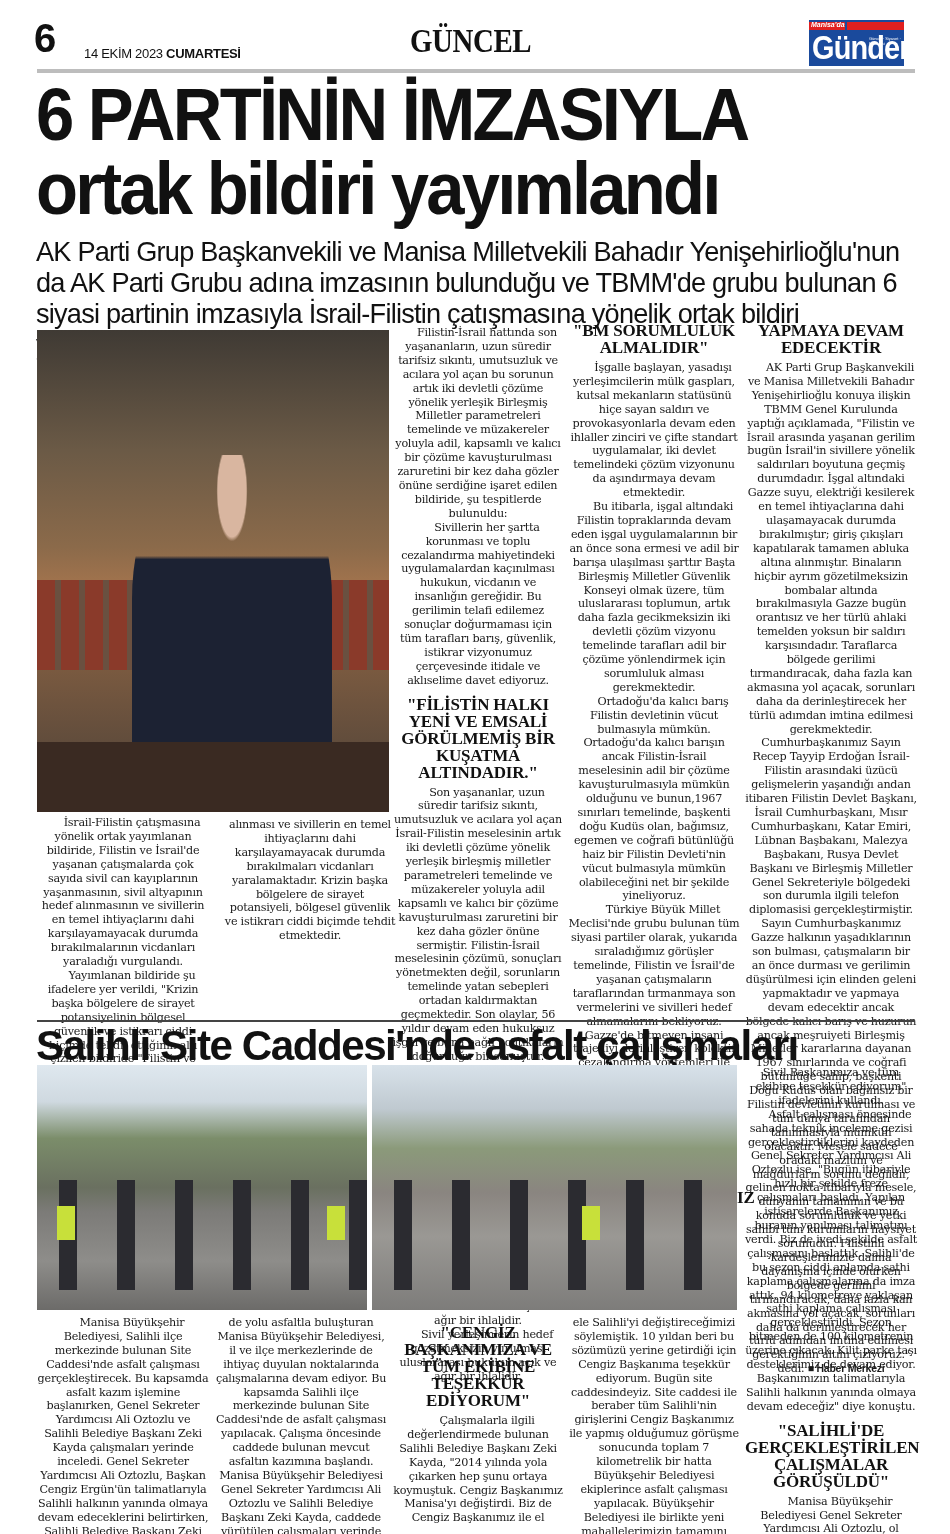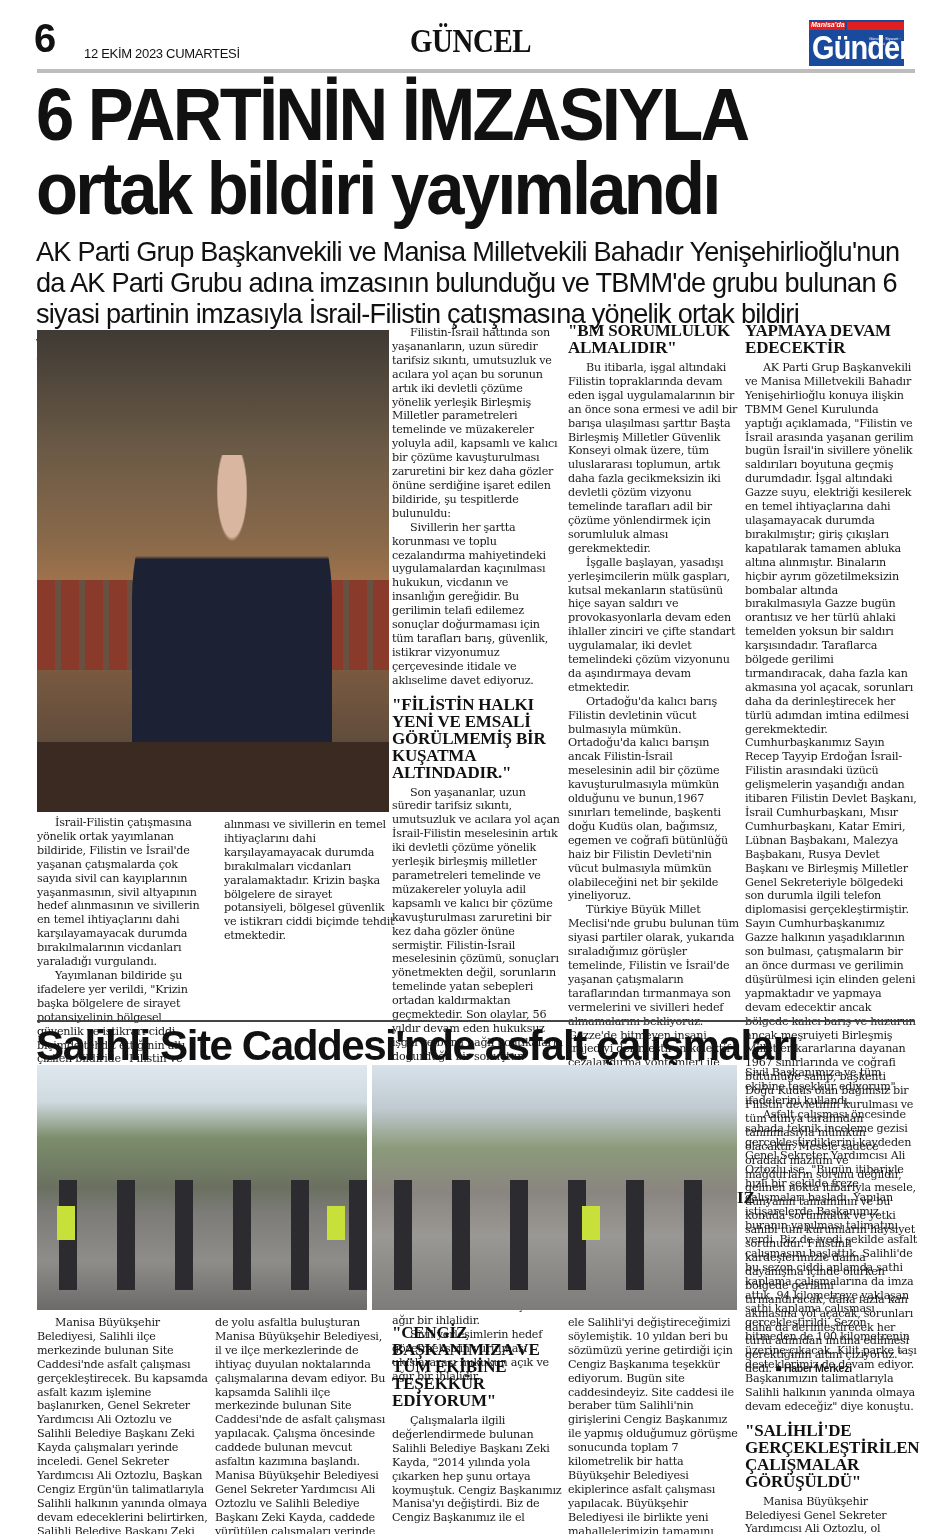--- a/index.html
+++ b/index.html
@@ -2,21 +2,21 @@
 <html><head>
 <meta charset="utf-8">
 <style>
   *{box-sizing:border-box;margin:0;padding:0}
   html,body{width:950px;height:1534px;background:#fff;overflow:hidden}
   body{position:relative;font-family:"DejaVu Serif",serif;color:#111}
   .abs{position:absolute}
   
   .page-no{left:34px;top:18px;font:bold 40px "Liberation Sans",sans-serif;line-height:40px}
   .date{left:84px;top:46px;font:13px "Liberation Sans",sans-serif;letter-spacing:-0.3px}
-  .date b{font-weight:normal}
+  .date b{font-weight:bold}
   .section{left:410px;top:22px;font:bold 34px "Liberation Serif",serif;letter-spacing:-0.5px;transform:scaleX(0.85);transform-origin:left}
   .logo{left:809px;top:20px;width:95px;height:46px;background:#1a4a9c;overflow:hidden}
   .logo .red1{position:absolute;left:0;top:2px;width:36px;height:8px;background:#e02020}
   .logo .red2{position:absolute;left:38px;top:2px;width:57px;height:8px;background:#e02020}
   .logo .small{position:absolute;left:2px;top:1px;font:italic bold 7px "Liberation Sans",sans-serif;color:#fff}
   .logo .name{position:absolute;left:3px;top:8px;font:bold 34px "Liberation Sans",sans-serif;color:#fff;letter-spacing:-1px;transform:scaleX(0.85);transform-origin:left}
   .logo .tag{position:absolute;left:60px;top:16px;font:4px "Liberation Sans",sans-serif;color:#fff}
   .rule{left:37px;top:69px;width:878px;height:4px;background:#bdbdbd}
   
   .h1{left:36px;top:78px;width:890px;font:900 74px "Liberation Sans",sans-serif;line-height:74px;letter-spacing:-3px;transform:scaleX(0.93);transform-origin:left}
@@ -25,33 +25,33 @@
   .photo{overflow:hidden}
   .p1{left:37px;top:330px;width:352px;height:482px;background:linear-gradient(180deg,#3f3a34 0%,#6b5a46 25%,#8b6a4a 45%,#a8764e 55%,#7a5a40 70%,#4a4038 100%)}
   .p1 .man{position:absolute;left:95px;top:125px;width:200px;height:360px;background:radial-gradient(ellipse at 50% 10%,#d9b6a0 0,#d9b6a0 10%,transparent 11%),linear-gradient(180deg,transparent 0,transparent 28%,#1c2233 29%,#1c2233 100%);border-radius:40% 40% 0 0}
   .p1 .desk{position:absolute;left:0;bottom:0;width:100%;height:70px;background:#3a2a22}
   .p1 .seats{position:absolute;left:0;top:250px;width:100%;height:90px;background:repeating-linear-gradient(90deg,#8a3a2a 0 18px,#6a5040 18px 24px)}
   .p2{left:37px;top:1065px;width:330px;height:245px;background:linear-gradient(180deg,#dfe8ef 0%,#cfd9e0 15%,#7b8d6a 30%,#6a7060 50%,#7c7b78 60%,#8e8d8a 80%,#6c6b69 100%)}
   .p3{left:372px;top:1065px;width:365px;height:245px;background:linear-gradient(180deg,#d8e2ea 0%,#bfc9d0 18%,#8b9a7a 34%,#8a8580 52%,#9a9894 70%,#7d7c7a 100%)}
   .people{position:absolute;left:0;bottom:20px;width:100%;height:110px;background:repeating-linear-gradient(90deg,transparent 0 22px,#2b2b30 22px 40px,transparent 40px 58px)}
   .vest{position:absolute;width:18px;height:34px;background:#c8e03a;bottom:70px}
   
-  .col{font:11.2px "DejaVu Serif",serif;line-height:13.9px;color:#1a1a1a;letter-spacing:-0.25px;text-align:left}
+  .col{font:11.2px "DejaVu Serif",serif;line-height:13.9px;color:#1a1a1a;letter-spacing:-0.25px;text-align:center}
   .col p{text-indent:18px}
   .col p.noindent{text-indent:0}
   .sub{font:bold 17px "Liberation Serif",serif;line-height:17px;margin:8px 0 5px;letter-spacing:-0.2px;color:#111}
   .credit{font:bold 10.5px "Liberation Sans",sans-serif}
   .sep{left:37px;top:1020px;width:878px;height:2px;background:#444}
   .h2{left:36px;top:1020px;width:890px;font:900 43px "Liberation Sans",sans-serif;line-height:50px;letter-spacing:-1.5px;transform:scaleX(0.98);transform-origin:left}
 </style>
 </head>
 <body>
 
 <div class="abs page-no">6</div>
-<div class="abs date"><span>12 EKİM 2023</span> <b>CUMARTESİ</b></div>
+<div class="abs date"><span>14 EKİM 2023</span> <b>CUMARTESİ</b></div>
 <div class="abs section">GÜNCEL</div>
 <div class="abs logo">
   <div class="red1"></div>
   <div class="red2"></div>
   <div class="small">Manisa'da</div>
   <div class="name">Gündem</div>
   <div class="tag">Güncel · Siyaset · Ekonomi</div>
 </div>
 <div class="abs rule"></div>
 
@@ -76,22 +76,22 @@
   <p>Filistin-İsrail hattında son yaşananların, uzun süredir tarifsiz sıkıntı, umutsuzluk ve acılara yol açan bu sorunun artık iki devletli çözüme yönelik yerleşik Birleşmiş Milletler parametreleri temelinde ve müzakereler yoluyla adil, kapsamlı ve kalıcı bir çözüme kavuşturulması zaruretini bir kez daha gözler önüne serdiğine işaret edilen bildiride, şu tespitlerde bulunuldu:</p>
   <p>Sivillerin her şartta korunması ve toplu cezalandırma mahiyetindeki uygulamalardan kaçınılması hukukun, vicdanın ve insanlığın gereğidir. Bu gerilimin telafi edilemez sonuçlar doğurmaması için tüm tarafları barış, güvenlik, istikrar vizyonumuz çerçevesinde itidale ve aklıselime davet ediyoruz.</p>
   <div class="sub">"FİLİSTİN HALKI YENİ VE EMSALİ GÖRÜLMEMİŞ BİR KUŞATMA ALTINDADIR."</div>
   <p>Son yaşananlar, uzun süredir tarifsiz sıkıntı, umutsuzluk ve acılara yol açan İsrail-Filistin meselesinin artık iki devletli çözüme yönelik yerleşik birleşmiş milletler parametreleri temelinde ve müzakereler yoluyla adil kapsamlı ve kalıcı bir çözüme kavuşturulması zaruretini bir kez daha gözler önüne sermiştir. Filistin-İsrail meselesinin çözümü, sonuçları yönetmekten değil, sorunların temelinde yatan sebepleri ortadan kaldırmaktan geçmektedir. Son olaylar, 56 yıldır devam eden hukuksuz işgal ve buna bağlı politikaların doğurduğu bir sonuçtur.</p>
   <p>Sivil yerleşimlerin hedef gözetmeksizin vurulması uluslararası hukukun açık ve ağır bir ihlalidir. Toprakları, hayat ve gelecek umutları elinden alınan Filistin halkı, bugün yeni ve emsali görülmemiş bir kuşatma altındadır. İki milyon insanın yaşadığı ve 16 yıllık ablukayla çoktan bir açık hava hapishanesine dönüşmüş bulunan Gazze'ye sağlanan gıda, enerji ve insani yardımların kesilmesi, sivil yerleşimlerin hedef gözetilmeksizin vurulması uluslararası hukukun açık ve ağır bir ihlalidir.</p>
   <p>Sivil yerleşimlerin hedef gözetmeksizin vurulması uluslararası hukukun açık ve ağır bir ihlalidir.</p>
 </div>
 
 <div class="abs col" style="left:568px;top:322px;width:172px">
   <div class="sub" style="margin-top:0">"BM SORUMLULUK ALMALIDIR"</div>
+  <p>İşgalle başlayan, yasadışı yerleşimcilerin mülk gaspları, kutsal mekanların statüsünü hiçe sayan saldırı ve provokasyonlarla devam eden ihlaller zinciri ve çifte standart uygulamalar, iki devlet temelindeki çözüm vizyonunu da aşındırmaya devam etmektedir.</p>
   <p>Bu itibarla, işgal altındaki Filistin topraklarında devam eden işgal uygulamalarının bir an önce sona ermesi ve adil bir barışa ulaşılması şarttır Başta Birleşmiş Milletler Güvenlik Konseyi olmak üzere, tüm uluslararası toplumun, artık daha fazla gecikmeksizin iki devletli çözüm vizyonu temelinde tarafları adil bir çözüme yönlendirmek için sorumluluk alması gerekmektedir.</p>
-  <p>İşgalle başlayan, yasadışı yerleşimcilerin mülk gaspları, kutsal mekanların statüsünü hiçe sayan saldırı ve provokasyonlarla devam eden ihlaller zinciri ve çifte standart uygulamalar, iki devlet temelindeki çözüm vizyonunu da aşındırmaya devam etmektedir.</p>
   <p>Ortadoğu'da kalıcı barış Filistin devletinin vücut bulmasıyla mümkün. Ortadoğu'da kalıcı barışın ancak Filistin-İsrail meselesinin adil bir çözüme kavuşturulmasıyla mümkün olduğunu ve bunun,1967 sınırları temelinde, başkenti doğu Kudüs olan, bağımsız, egemen ve coğrafi bütünlüğü haiz bir Filistin Devleti'nin vücut bulmasıyla mümkün olabileceğini net bir şekilde yineliyoruz.</p>
   <p>Türkiye Büyük Millet Meclisi'nde grubu bulunan tüm siyasi partiler olarak, yukarıda sıraladığımız görüşler temelinde, Filistin ve İsrail'de yaşanan çatışmaların taraflarından tırmanmaya son vermelerini ve sivilleri hedef almamalarını bekliyoruz. Gazze'de bitmeyen insani trajediyi derinleştiren kolektif cezalandırma yöntemleri ile hedefi doğrudan siviller olan tüm saldırıları kınıyor, Filistin ve İsrail'i, iki devlet temelinde adil ve kalıcı bir çözüme ulaşmaları için, daha fazla gecikmeksizin kalıcı barışa yönelik müzakerelere başlamaya davet ediyoruz."</p>
   <div class="sub">CUMHURBAŞKANIMIZ GERİLİMİN DÜŞÜRÜLMESİ İÇİN ELİNDEN GELENİ YAPMAKTADIR VE</div>
 </div>
 
 <div class="abs col" style="left:745px;top:322px;width:172px">
   <div class="sub" style="margin-top:0">YAPMAYA DEVAM EDECEKTİR</div>
   <p><span>AK Parti Grup Başkanvekili ve Manisa Milletvekili Bahadır Yenişehirlioğlu konuya ilişkin TBMM Genel Kurulunda yaptığı açıklamada, "Filistin ve İsrail arasında yaşanan gerilim bugün İsrail'in sivillere yönelik saldırıları boyutuna geçmiş durumdadır. İşgal altındaki Gazze suyu, elektriği kesilerek en temel ihtiyaçlarına dahi ulaşamayacak durumda bırakılmıştır; giriş çıkışları kapatılarak tamamen abluka altına alınmıştır. Binaların hiçbir ayrım gözetilmeksizin bombalar altında bırakılmasıyla Gazze bugün orantısız ve her türlü ahlaki temelden yoksun bir saldırı karşısındadır. Taraflarca bölgede gerilimi tırmandıracak, daha fazla kan akmasına yol açacak, sorunları daha da derinleştirecek her türlü adımdan imtina edilmesi gerekmektedir. Cumhurbaşkanımız Sayın Recep Tayyip Erdoğan İsrail-Filistin arasındaki üzücü gelişmelerin yaşandığı andan itibaren Filistin Devlet Başkanı, İsrail Cumhurbaşkanı, Mısır Cumhurbaşkanı, Katar Emiri, Lübnan Başbakanı, Malezya Başbakanı, Rusya Devlet Başkanı ve Birleşmiş Milletler Genel Sekreteriyle bölgedeki son durumla ilgili telefon diplomasisi gerçekleştirmiştir. Sayın Cumhurbaşkanımız Gazze halkının yaşadıklarının son bulması, çatışmaların bir an önce durması ve gerilimin düşürülmesi için elinden geleni yapmaktadır ve yapmaya devam edecektir ancak bölgede kalıcı barış ve huzurun ancak meşruiyeti Birleşmiş Milletler kararlarına dayanan 1967 sınırlarında ve coğrafi bütünlüğe sahip, başkenti Doğu Kudüs olan bağımsız bir Filistin devletinin kurulması ve tüm dünya tarafından tanınmasıyla mümkün olacaktır. Mesele sadece oradaki mazlum ve mağdurların sorunu değildir, gelinen nokta itibarıyla mesele, dünyanın tamamının ve bu konuda sorumluluk ve yetki sahibi tüm kurumların haysiyet sorunudur. Filistinli kardeşlerimizle daima dayanışma içinde olurken bölgede gerilimi tırmandıracak, daha fazla kan akmasına yol açacak, sorunları daha da derinleştirecek her türlü adımdan imtina edilmesi gerektiğinin altını çiziyoruz." dedi.</span> <span class="credit">■ Haber Merkezi</span></p>
 </div>
 

